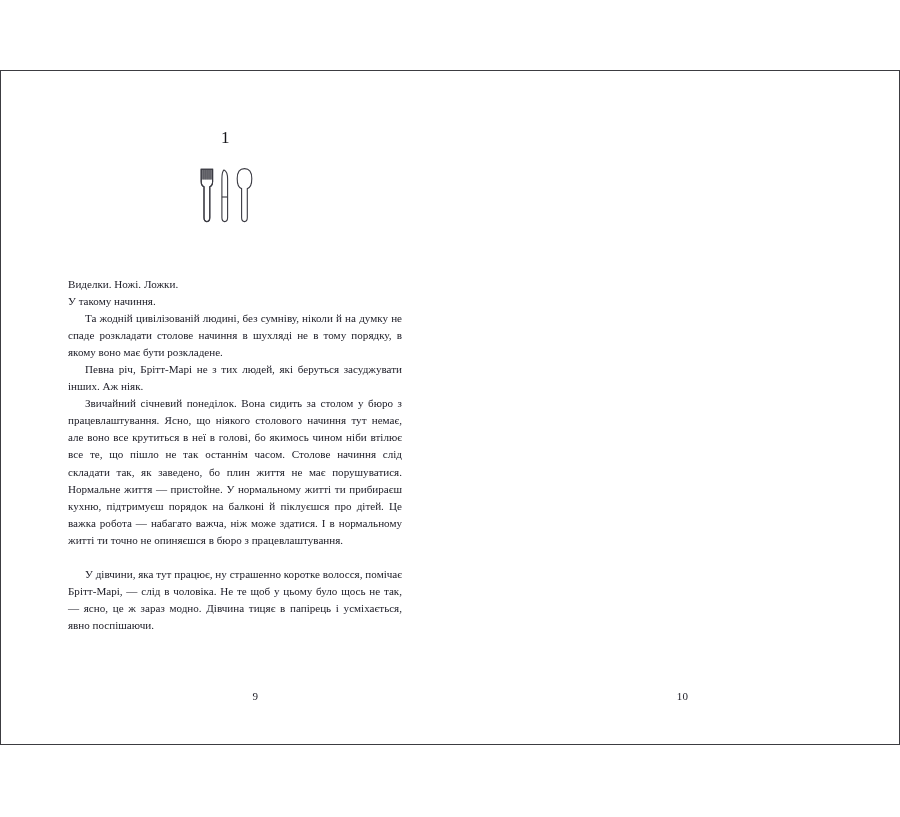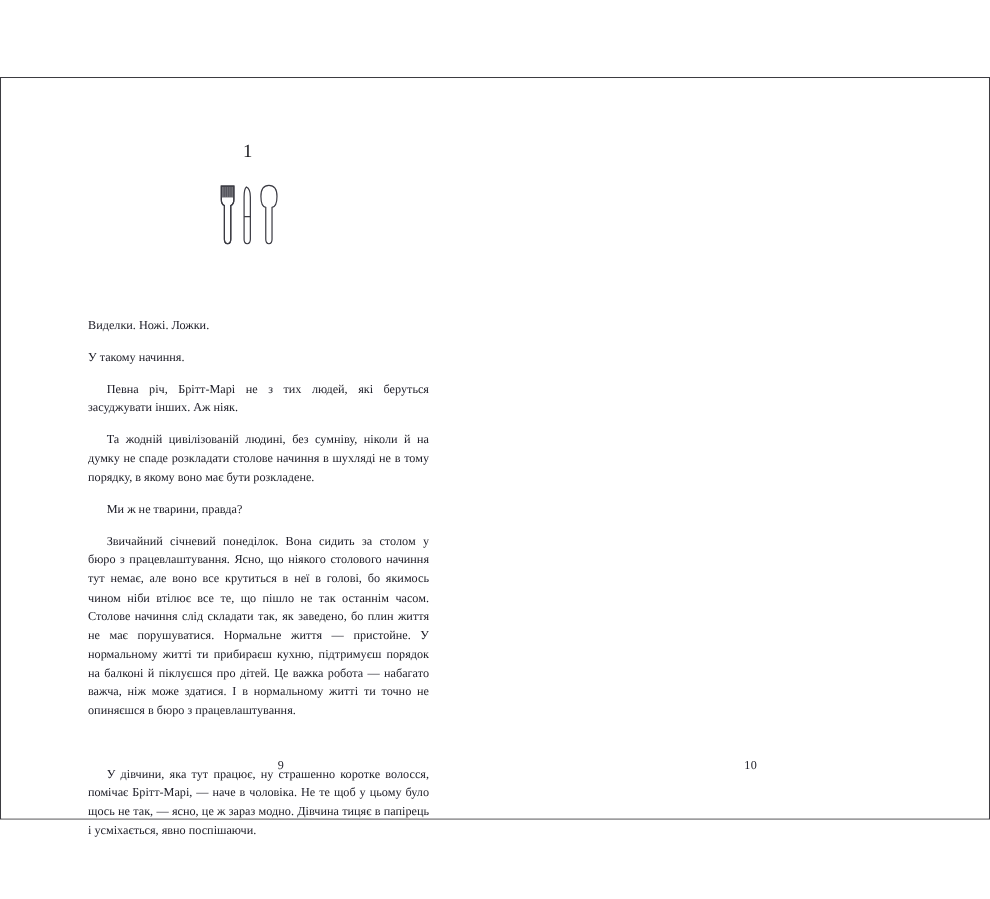--- a/index.html
+++ b/index.html
@@ -71,21 +71,21 @@
     hyphens: manual;
     -webkit-hyphens: manual;
   }
   #left-textcol {
     left: 67px;
     top: 205px;
     width: 334px;
   }
 
   .para {
-    margin: 12px;
+    margin: 0;
     text-indent: 17px;
   }
   .para.noindent {
     text-indent: 0;
   }
   .para-gap {
     height: 17.05px;
   }
 
   
@@ -133,26 +133,25 @@
           <g>
             <path d="M51.5 3.6 Q58.8 3.6 58.8 13.6 Q58.8 22.6 54.3 23.6 L54.3 52.6 Q54.3 56.6 51.5 56.6 Q48.6 56.6 48.6 52.6 L48.6 23.6 Q44.2 22.6 44.2 13.6 Q44.2 3.6 51.5 3.6 Z" fill="#ffffff"></path>
           </g>
         </svg>
       </div>
     </div>
 
     <div class="textcol" id="left-textcol">
       <p class="para noindent">Виделки. Ножі. Ложки.</p>
       <p class="para noindent">У такому начиння.</p>
+      <p class="para">Та жодній цивілізованій людині, без сумніву, ніколи й на думку не спаде розкладати столове начиння в шухляді не в тому порядку, в якому воно має бути розкладене.</p>
       <p class="para">Певна річ, Брітт-Марі не з тих людей, які беруться засуджувати інших. Аж ніяк.</p>
-      <p class="para">Та жодній цивілізованій людині, без сумніву, ніколи й на думку не спаде розкладати столове начиння в шухляді не в тому порядку, в якому воно має бути розкладене.</p>
-      <p class="para">Ми ж не тварини, правда?</p>
       <p class="para">Звичайний січневий понеділок. Вона сидить за столом у бюро з працевлаштування. Ясно, що ніякого столового начиння тут немає, але воно все крутиться в неї в голові, бо якимось чином ніби втілює все те, що пішло не так останнім часом. Столове начиння слід складати так, як заведено, бо плин життя не має порушуватися. Нормальне життя — пристойне. У нормальному житті ти прибираєш кухню, підтримуєш порядок на балконі й піклуєшся про дітей. Це важка робота — набагато важча, ніж може здатися. І в нормальному житті ти точно не опиняєшся в бюро з працевлаштування.</p>
       <div class="para-gap"></div>
-      <p class="para">У дівчини, яка тут працює, ну страшенно коротке волосся, помічає Брітт-Марі, — наче в чоловіка. Не те щоб у цьому було щось не так, — ясно, це ж зараз модно. Дівчина тицяє в папірець і усміхається, явно поспішаючи.</p>
+      <p class="para">У дівчини, яка тут працює, ну страшенно коротке волосся, помічає Брітт-Марі, — слід в чоловіка. Не те щоб у цьому було щось не так, — ясно, це ж зараз модно. Дівчина тицяє в папірець і усміхається, явно поспішаючи.</p>
     </div>
 
     <div class="folio">9</div>
   </div>
 
   <div class="page" id="right-page">
 
     <div class="folio">10</div>
   </div>
 

